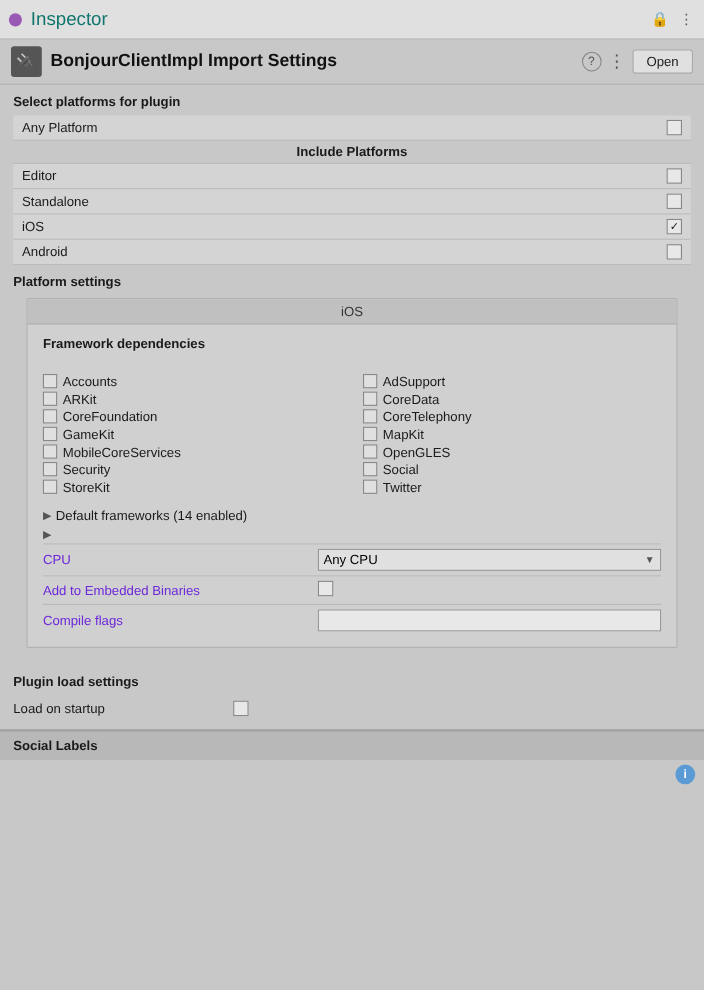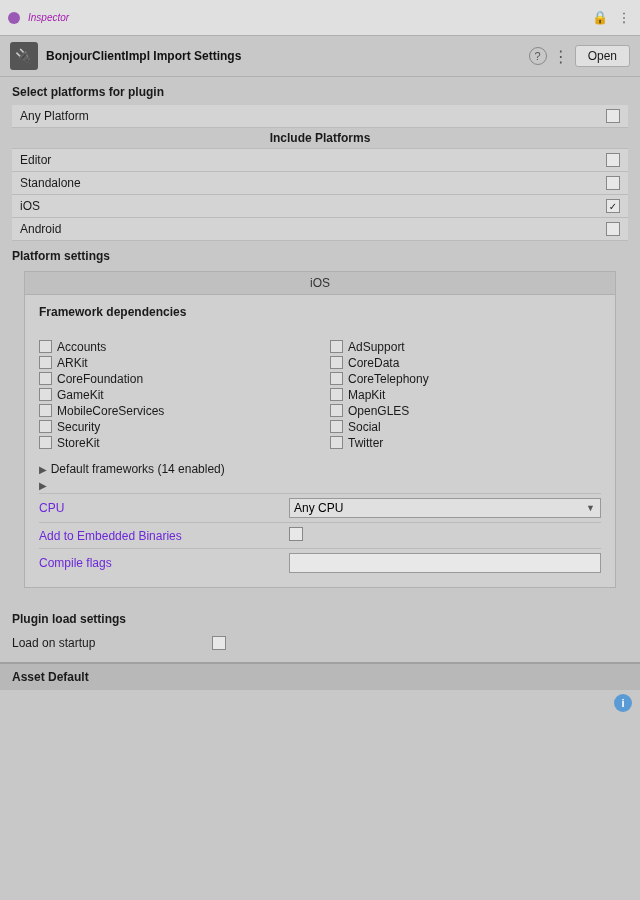--- a/index.html
+++ b/index.html
@@ -22,24 +22,23 @@
       border-bottom: 1px solid #b0b0b0;
       position: relative;
     }
     .title-bar-dot {
       width: 12px; height: 12px;
       border-radius: 50%;
       background: #9b59b6;
       margin-right: 8px;
     }
     .title-bar-text {
-      font-size: 10px;
+      font-size: 17px;
       font-weight: 500;
-      color: #a21caf;
-      font-style: italic;
+      color: #0f766e;
     }
     .title-bar-icons {
       position: absolute;
       right: 8px;
       display: flex;
       gap: 8px;
     }
     .title-icon {
       width: 16px; height: 16px;
       color: #555;
@@ -63,21 +62,21 @@
     }
     .file-icon {
       width: 28px; height: 28px;
       background: #555;
       border-radius: 3px;
       display: flex; align-items: center; justify-content: center;
       color: white;
       font-size: 14px;
     }
     .file-title {
-      font-size: 12px;
+      font-size: 16px;
       font-weight: 600;
       color: #111;
     }
     .file-header-right {
       display: flex;
       align-items: center;
       gap: 6px;
     }
     .help-icon {
       width: 18px; height: 18px;
@@ -470,20 +469,20 @@
 
 <div class="plugin-section">
   <div class="plugin-section-title">Plugin load settings</div>
   <div class="plugin-row">
     <div class="plugin-row-label">Load on startup</div>
     <div class="cb"></div>
   </div>
 </div>
 
 <div class="asset-labels">
-  <span>Asset Default</span>
+  <span>Social Labels</span>
 </div>
 
 <div style="display:flex; justify-content:flex-end; background:#c8c8c8; padding: 4px 8px;">
   <div style="width:18px;height:18px;background:#5b9bd5;border-radius:50%;display:flex;align-items:center;justify-content:center;">
     <span style="color:white;font-size:11px;font-weight:bold;">i</span>
   </div>
 </div>
 
 </body></html>

